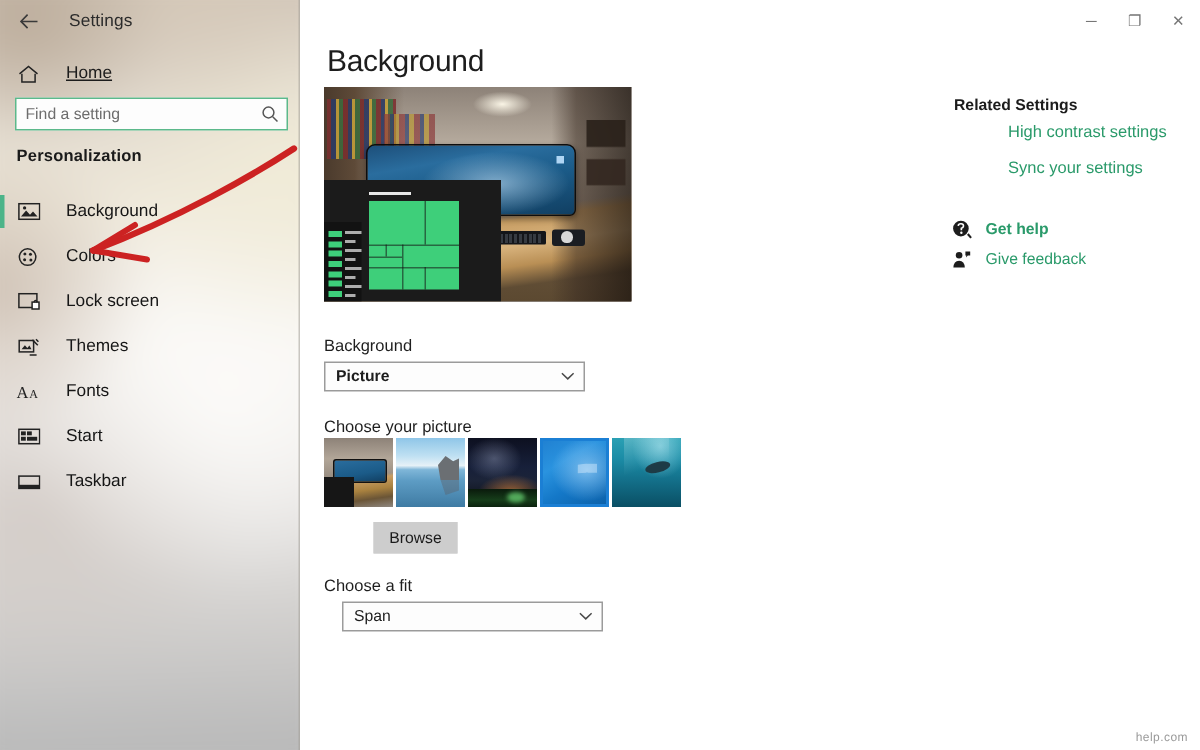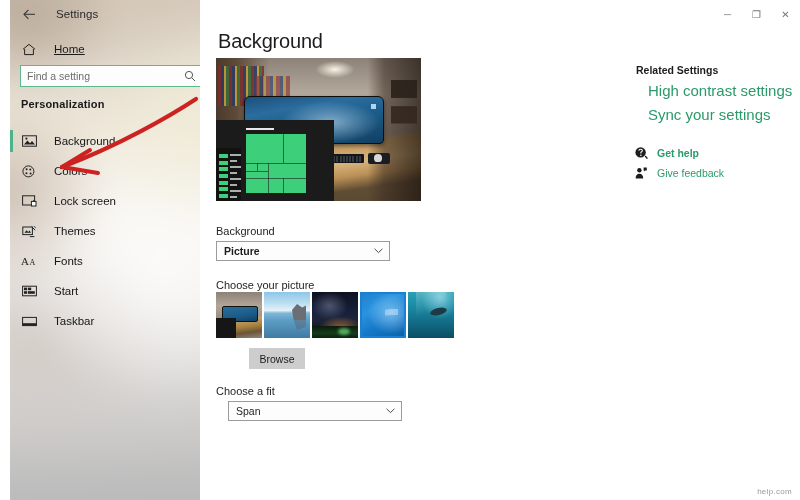--- a/index.html
+++ b/index.html
@@ -10,21 +10,21 @@
     background: #ffffff;
   }
   #app {
     position: relative;
     width: 800px; height: 500px;
     background: #ffffff;
   }
 
   
   .sidebar {
-    position: absolute; left: 10px; top: 0;
+    position: absolute; left: 0; top: 0;
     width: 200px; height: 500px;
     overflow: hidden;
     background: #cfc8c0;
   }
   .sidebar-blur {
     position: absolute; inset: -30px;
     background:
       radial-gradient(130px 110px at 18% 8%,  rgba(186,170,152,0.95) 0%, rgba(186,170,152,0) 72%),
       radial-gradient(150px 120px at 62% 4%,  rgba(214,201,184,0.85) 0%, rgba(214,201,184,0) 75%),
       radial-gradient(170px 150px at 88% 26%, rgba(241,236,216,0.95) 0%, rgba(241,236,216,0) 78%),
@@ -389,22 +389,22 @@
     cursor: default;
     margin-left: 33px;
   }
 
   
   .related-title {
     position: absolute; left: 636px; top: 64px;
     font-size: 10.5px; font-weight: bold; color: #1c1c1c;
   }
   .rel-link {
-    position: absolute; left: 648px;
-    font-size: 15px; color: #2a9a6a;
+    position: absolute; left: 672px;
+    font-size: 11px; color: #2a9a6a;
     text-decoration: none;
   }
   .rel-link.l1 { top: 82px; }
   .rel-link.l2 { top: 106px; }
 
   .help-row {
     position: absolute; left: 634px;
     display: flex; align-items: center; gap: 9px;
   }
   .help-row.h1 { top: 146px; font-weight: bold; }

